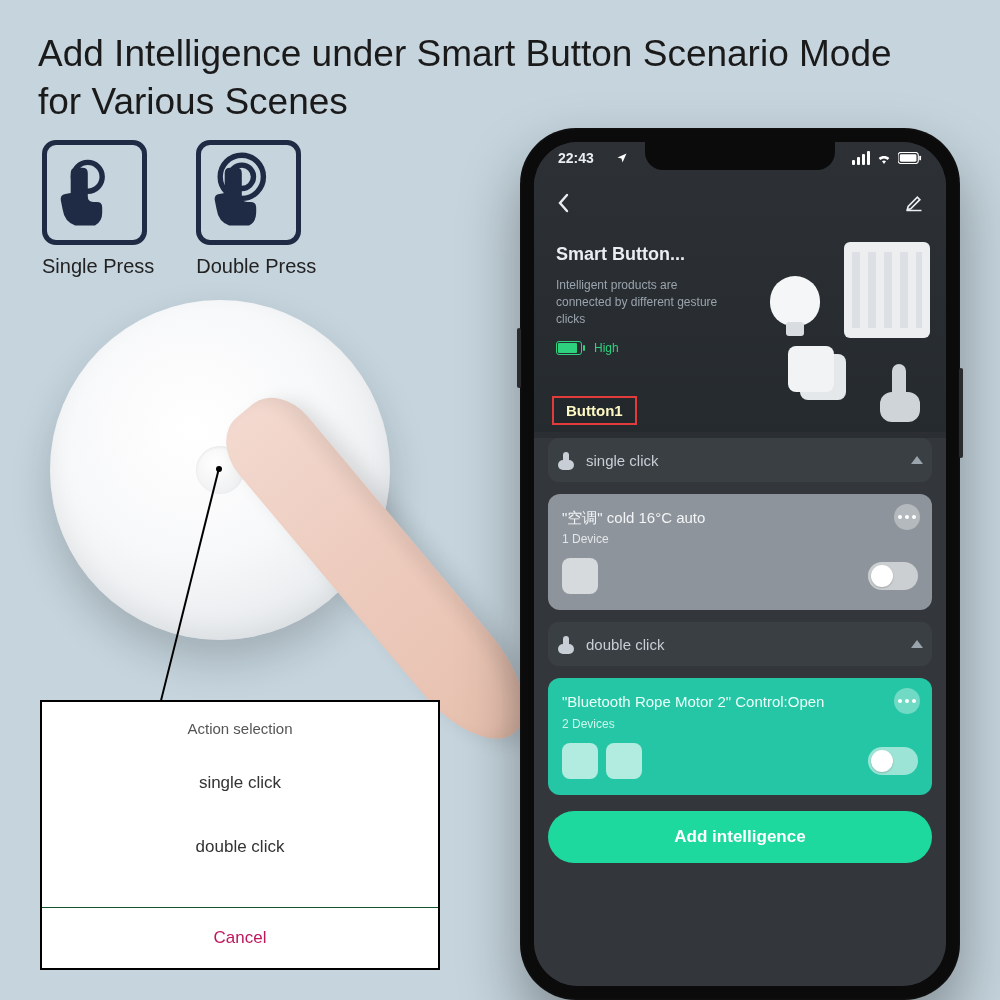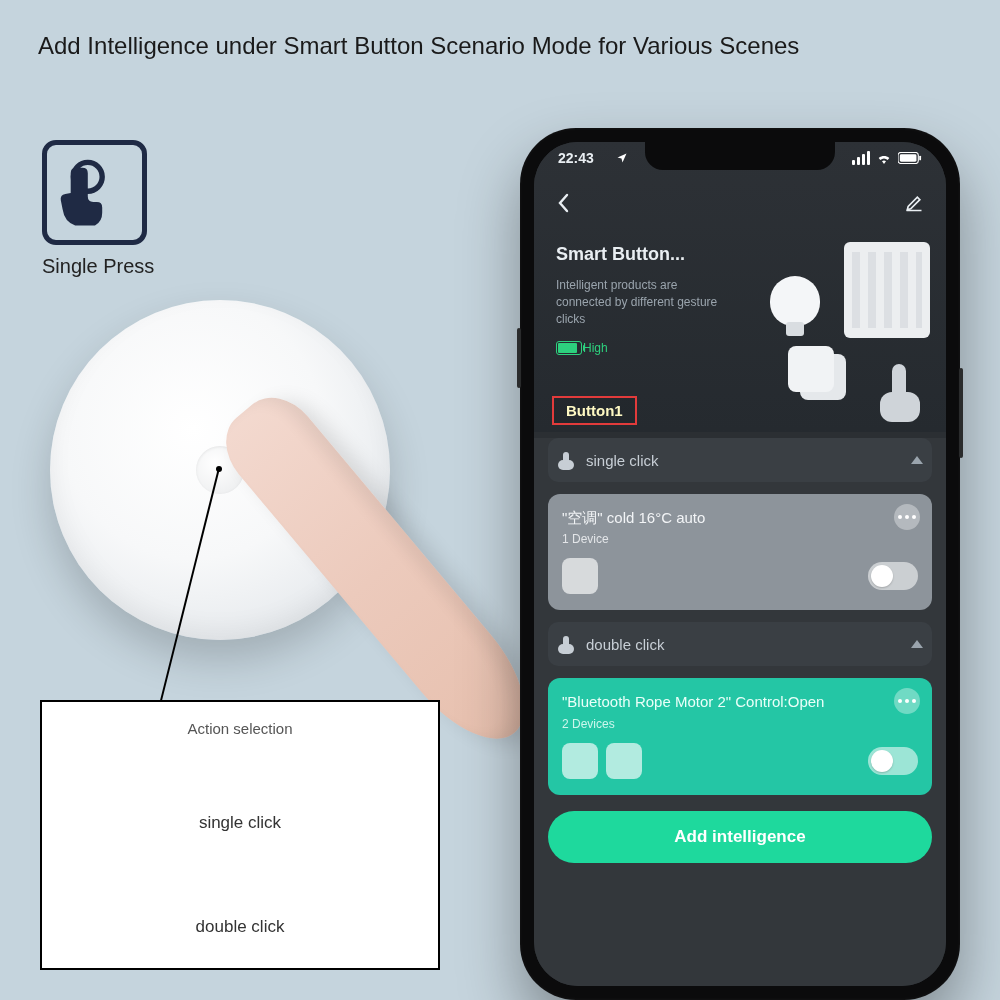--- a/index.html
+++ b/index.html
@@ -8,21 +8,21 @@
     height: 1000px;
     background: #c5d4dd;
     font-family: -apple-system, BlinkMacSystemFont, "Segoe UI", Arial, sans-serif;
     position: relative;
     overflow: hidden;
   }
   .headline {
     position: absolute;
     top: 30px;
     left: 38px;
-    font-size: 24px;
+    font-size: 37px;
     font-weight: 500;
     color: #1a1a1a;
     line-height: 1.3;
     max-width: 900px;
   }
   
   .press-icons { position: absolute; top: 140px; left: 42px; display: flex; gap: 42px; }
   .press-block { text-align: center; }
   .press-icon-box {
     width: 105px; height: 105px;
@@ -81,21 +81,20 @@
   }
   
   .popup {
     position: absolute;
     top: 700px; left: 40px;
     width: 400px; height: 270px;
     background: #fff;
     border: 2px solid #000;
     display: flex; flex-direction: column;
     font-size: 17px;
-    gap: 40px;
   }
   .popup-title { text-align: center; padding: 18px 0 14px; color: #555; font-size: 15px; }
   .popup-option { text-align: center; padding: 22px 0; color: #333; }
   .popup-spacer { flex: 1; }
   .popup-cancel { text-align: center; padding: 20px 0; color: #be185d; border-top: 1px solid #14532d; }
   
   .phone {
     position: absolute;
     top: 128px; left: 520px;
     width: 440px; height: 872px;
@@ -136,21 +135,21 @@
   
   .app-header {
     position: absolute; top: 0; left: 0; right: 0; height: 290px;
     background: linear-gradient(180deg, #2d3136 0%, #252a2f 100%);
     padding: 50px 22px 0;
   }
   .nav-row { display:flex; justify-content: space-between; align-items:center; margin-bottom: 30px;}
   .nav-row svg { display:block;}
   .title-row { font-size: 18px; font-weight: 700; }
   .subtitle { font-size: 12px; color: #9aa4ad; margin-top: 12px; line-height:1.4; max-width: 180px;}
-  .battery-status { display:flex; align-items:center; gap:1px; margin-top:14px; }
+  .battery-status { display:flex; align-items:center; gap:12px; margin-top:14px; }
   .batt-box { width:26px; height:14px; border:1.5px solid #2dd17e; border-radius:3px; position:relative;}
   .batt-box::after{content:""; position:absolute; right:-4px; top:3px; width:2.5px; height:6px; background:#2dd17e; border-radius:1px;}
   .batt-fill{ position:absolute; left:1px; top:1px; bottom:1px; width:80%; background:#2dd17e; border-radius:1px;}
   .batt-label{ font-size:12px; color:#2dd17e;}
   
   .hero-icons { position:absolute; right: 16px; top: 100px; width: 200px; height: 170px;}
   .hero-icons .curtain{
     position:absolute; right:0; top:0; width:86px; height:96px;
     background:#eceef0; border-radius:6px;
   }
@@ -230,20 +229,30 @@
 <div class="press-icons">
   <div class="press-block">
     <div class="press-icon-box">
       <svg viewBox="0 0 100 100">
         <circle cx="42" cy="32" r="16" fill="none" stroke="#1f2a44" stroke-width="6"></circle>
         <path d="M42 28 v26 q0 6 6 6 h4 q6 0 6 6 v6 q0 10 -8 14 h-22 q-12 -4 -14 -18 l-2 -10 q-1 -6 5 -7 l6 -1 v-22 q0 -6 6 -6 h7 q6 0 6 6z" fill="#1f2a44"></path>
       </svg>
     </div>
     <div class="press-label">Single Press</div>
   </div>
+  <div class="press-block">
+    <div class="press-icon-box">
+      <svg viewBox="0 0 100 100">
+        <circle cx="42" cy="32" r="24" fill="none" stroke="#1f2a44" stroke-width="6"></circle>
+        <circle cx="42" cy="32" r="13" fill="none" stroke="#1f2a44" stroke-width="6"></circle>
+        <path d="M42 28 v26 q0 6 6 6 h4 q6 0 6 6 v6 q0 10 -8 14 h-22 q-12 -4 -14 -18 l-2 -10 q-1 -6 5 -7 l6 -1 v-22 q0 -6 6 -6 h7 q6 0 6 6z" fill="#1f2a44"></path>
+      </svg>
+    </div>
+    <div class="press-label">Double Press</div>
+  </div>
 </div>
 
 <div class="product-button">
   <div class="product-center"></div>
 </div>
 <div class="hand">
     <div class="finger"></div>
   </div>
 <div class="pointer-dot"></div>
 <div class="pointer-line"></div>

